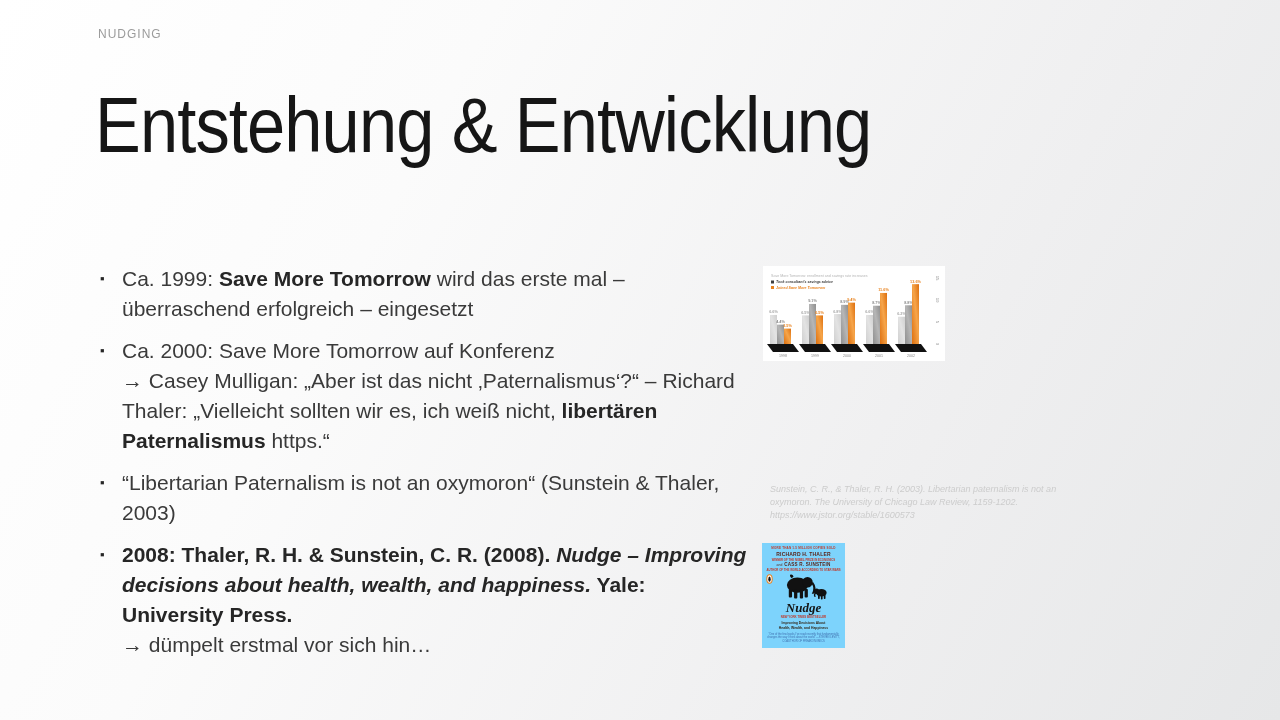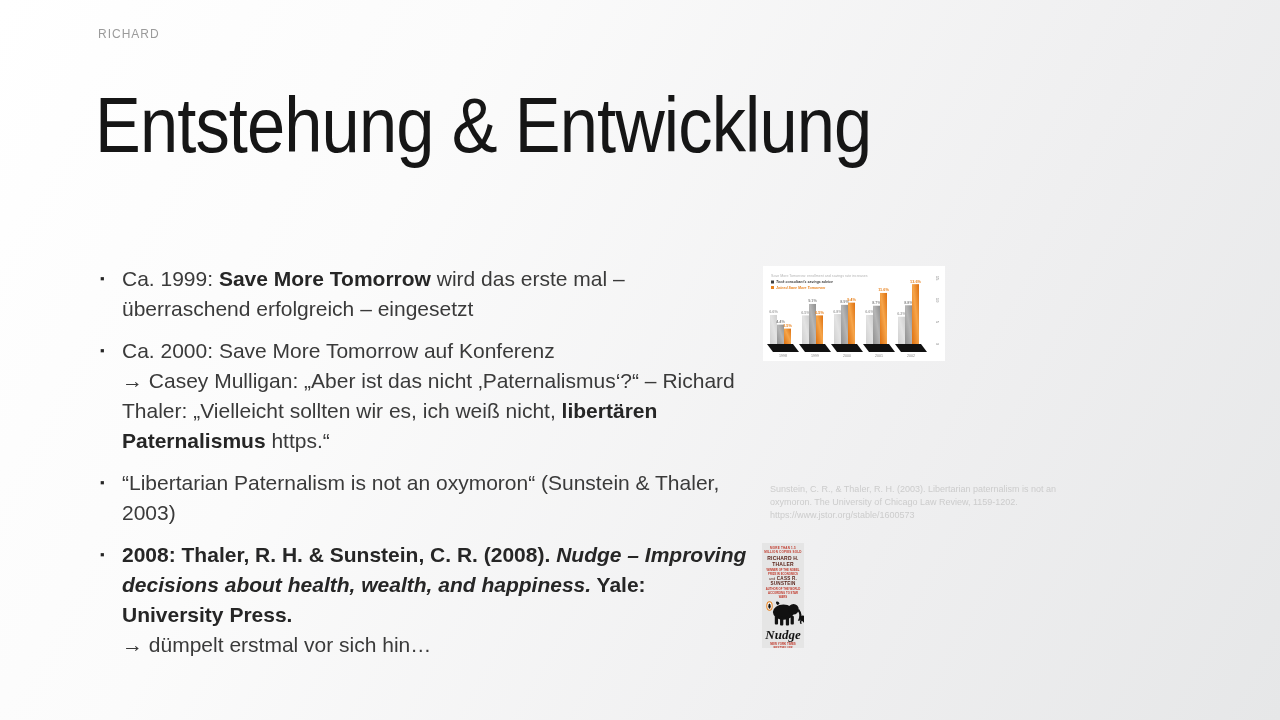--- a/index.html
+++ b/index.html
@@ -30,46 +30,46 @@
   .bullet-text{white-space:pre-wrap;}
   .bullet-text .b{font-weight:bold;color:#262626;}
   .bullet-text .i{font-style:italic;}
   .chart-figure{
     position:absolute;left:763px;top:266px;width:182px;height:95px;
     background:#ffffff;
   }
   .chart-figure svg{display:block;}
   .citation{
     position:absolute;left:770px;top:483px;width:322px;
-    font-size:9px;line-height:13px;color:#cccccc;white-space:pre-wrap;
+    font-size:9px;line-height:13px;color:#cccccc;white-space:pre-wrap;font-style:italic;
   }
   .book{
-    position:absolute;left:762px;top:543px;width:42px;height:105px;
-    background:#e5e5e5;box-sizing:border-box;padding:3px 2px 2px 2px;
+    position:absolute;left:762px;top:543px;width:83px;height:105px;
+    background:#7dd3fc;box-sizing:border-box;padding:3px 2px 2px 2px;
     text-align:center;overflow:hidden;
   }
   .bk-banner{font-size:3px;color:#c0392b;font-weight:bold;letter-spacing:.2px;margin-bottom:1px;}
   .bk-author1{font-size:5px;font-weight:bold;color:#5a241a;letter-spacing:.2px;}
   .bk-sub{font-size:2.8px;color:#c0392b;font-weight:bold;margin:.5px 0;}
   .bk-author2{font-size:4.6px;font-weight:bold;color:#5a241a;letter-spacing:.2px;}
   .bk-and{font-size:3.4px;font-weight:normal;color:#5a241a;}
   .bk-art{position:relative;height:28px;margin-top:1px;}
   .bk-penguin{position:absolute;left:2px;top:1px;}
   .bk-title{
     font-family:"Liberation Serif",serif;font-style:italic;font-weight:bold;
     font-size:13px;color:#141414;line-height:13px;margin-top:0;
   }
   .bk-best{font-size:2.9px;color:#c0392b;font-weight:bold;margin:1.5px 0 2px 0;}
   .bk-sub1,.bk-sub2{font-size:3.4px;font-weight:bold;color:#33271a;line-height:4.6px;}
   .bk-quote{font-size:2.7px;color:#3f6fae;line-height:3.6px;margin-top:2.5px;}
 </style>
 </head>
 <body>
 
-<div class="kicker">RICHARD</div>
+<div class="kicker">NUDGING</div>
 <h1 class="page-title">Entstehung &amp; Entwicklung</h1>
 
 <ul class="bullets" id="bullet-list">
     <li>
       <span class="bullet-marker">▪</span>
       <span class="bullet-text"><span>Ca. 1999: </span><span class="b">Save More Tomorrow</span><span> wird das erste mal – überraschend erfolgreich – eingesetzt</span></span>
     </li>
     <li>
       <span class="bullet-marker">▪</span>
       <span class="bullet-text"><span>Ca. 2000: Save More Tomorrow auf Konferenz

